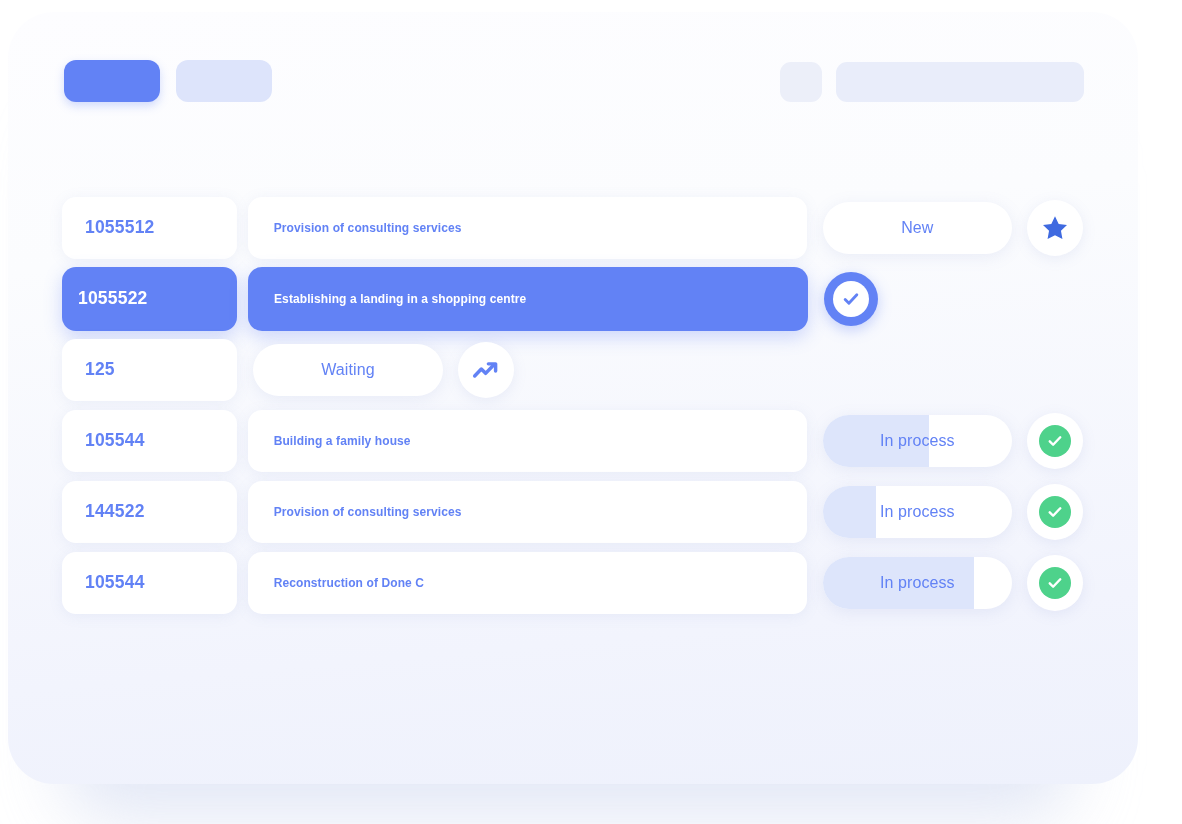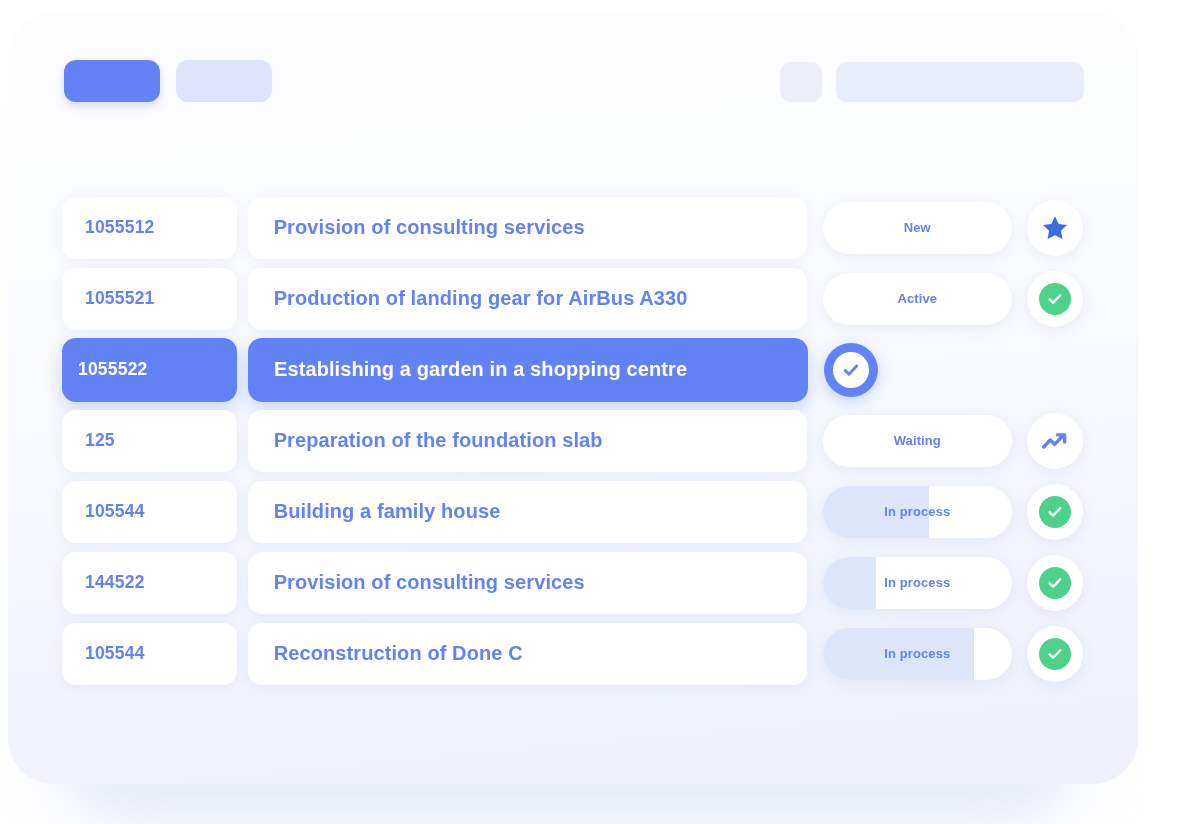--- a/index.html
+++ b/index.html
@@ -118,21 +118,21 @@
     height: 62px;
     margin-left: 11px;
     display: flex;
     align-items: center;
     background: #ffffff;
     border-radius: 14px;
     box-shadow: 0 2px 14px rgba(120,140,200,.10);
   }
   .cell-title span {
     padding-left: 26px;
-    font-size: 20px;
+    font-size: 12px;
     font-weight: bold;
     color: #6282f5;
     letter-spacing: .1px;
   }
 
   
   .cell-status {
     position: relative;
     width: 190px;
     height: 52px;
@@ -147,22 +147,22 @@
     left: 0; top: 0; bottom: 0;
     width: 0;
     background: #dde5fb;
   }
   .pill-label {
     position: absolute;
     inset: 0;
     display: flex;
     align-items: center;
     justify-content: center;
-    font-size: 13px;
-    font-weight: bold;
+    font-size: 16px;
+    font-weight: normal;
     color: #6282f5;
     letter-spacing: .1px;
   }
 
   
   .cell-icon {
     width: 62px;
     height: 56px;
     margin-left: 12px;
     display: flex;
@@ -256,65 +256,41 @@
             <div class="pill-label">New</div>
           </div>
           <div class="cell-icon">
             <div class="icon-disc">
               <svg width="30" height="30" viewBox="0 0 24 24">
                 <path d="M12 2.6l2.95 6.1 6.65.92-4.83 4.6 1.18 6.6L12 17.7l-5.95 3.12 1.18-6.6L2.4 9.62l6.65-.92z" fill="#3f6ae0"></path>
               </svg>
             </div>
           </div>
         </div>
-        <div class="row">
-          <div class="cell-id">
-            <span>1055521</span>
-          </div>
-          <div class="cell-title">
-            <span>Production of landing gear for AirBus A330</span>
-          </div>
-          <div class="cell-status">
-            <div class="pill-fill" style="width: 0%;"></div>
-            <div class="pill-label">Active</div>
-          </div>
-          <div class="cell-icon">
-            <div class="icon-disc">
-              <div class="green-circle">
-                <svg width="18" height="18" viewBox="0 0 24 24">
-                  <path d="M5 12.5l4.5 4.5L19 7" stroke="#ffffff" stroke-width="3.2" fill="none" stroke-linecap="round" stroke-linejoin="round"></path>
-                </svg>
-              </div>
-            </div>
-          </div>
-        </div>
         <div class="row selected">
           <div class="cell-id">
             <span>1055522</span>
           </div>
           <div class="cell-title">
-            <span>Establishing a garden in a shopping centre</span>
+            <span>Establishing a landing in a shopping centre</span>
           </div>
           <div class="cell-icon">
             <div class="blue-ring">
               <div class="blue-ring-inner">
                 <svg width="20" height="20" viewBox="0 0 24 24">
                   <path d="M5 12.5l4.5 4.5L19 7" stroke="#6282f5" stroke-width="3.4" fill="none" stroke-linecap="round" stroke-linejoin="round"></path>
                 </svg>
               </div>
             </div>
           </div>
         </div>
         <div class="row">
           <div class="cell-id">
             <span>125</span>
           </div>
-          <div class="cell-title">
-            <span>Preparation of the foundation slab</span>
-          </div>
           <div class="cell-status">
             <div class="pill-fill" style="width: 0%;"></div>
             <div class="pill-label">Waiting</div>
           </div>
           <div class="cell-icon">
             <div class="icon-disc">
               <svg width="32" height="32" viewBox="0 0 24 24">
                 <path d="M3.5 16.5l5-5.2 3.2 3.2 6.2-6.4" stroke="#6282f5" stroke-width="2.6" fill="none" stroke-linecap="round" stroke-linejoin="round"></path>
                 <path d="M13.8 7.4h5.4v5.4" stroke="#6282f5" stroke-width="2.6" fill="none" stroke-linecap="round" stroke-linejoin="round"></path>
               </svg>

